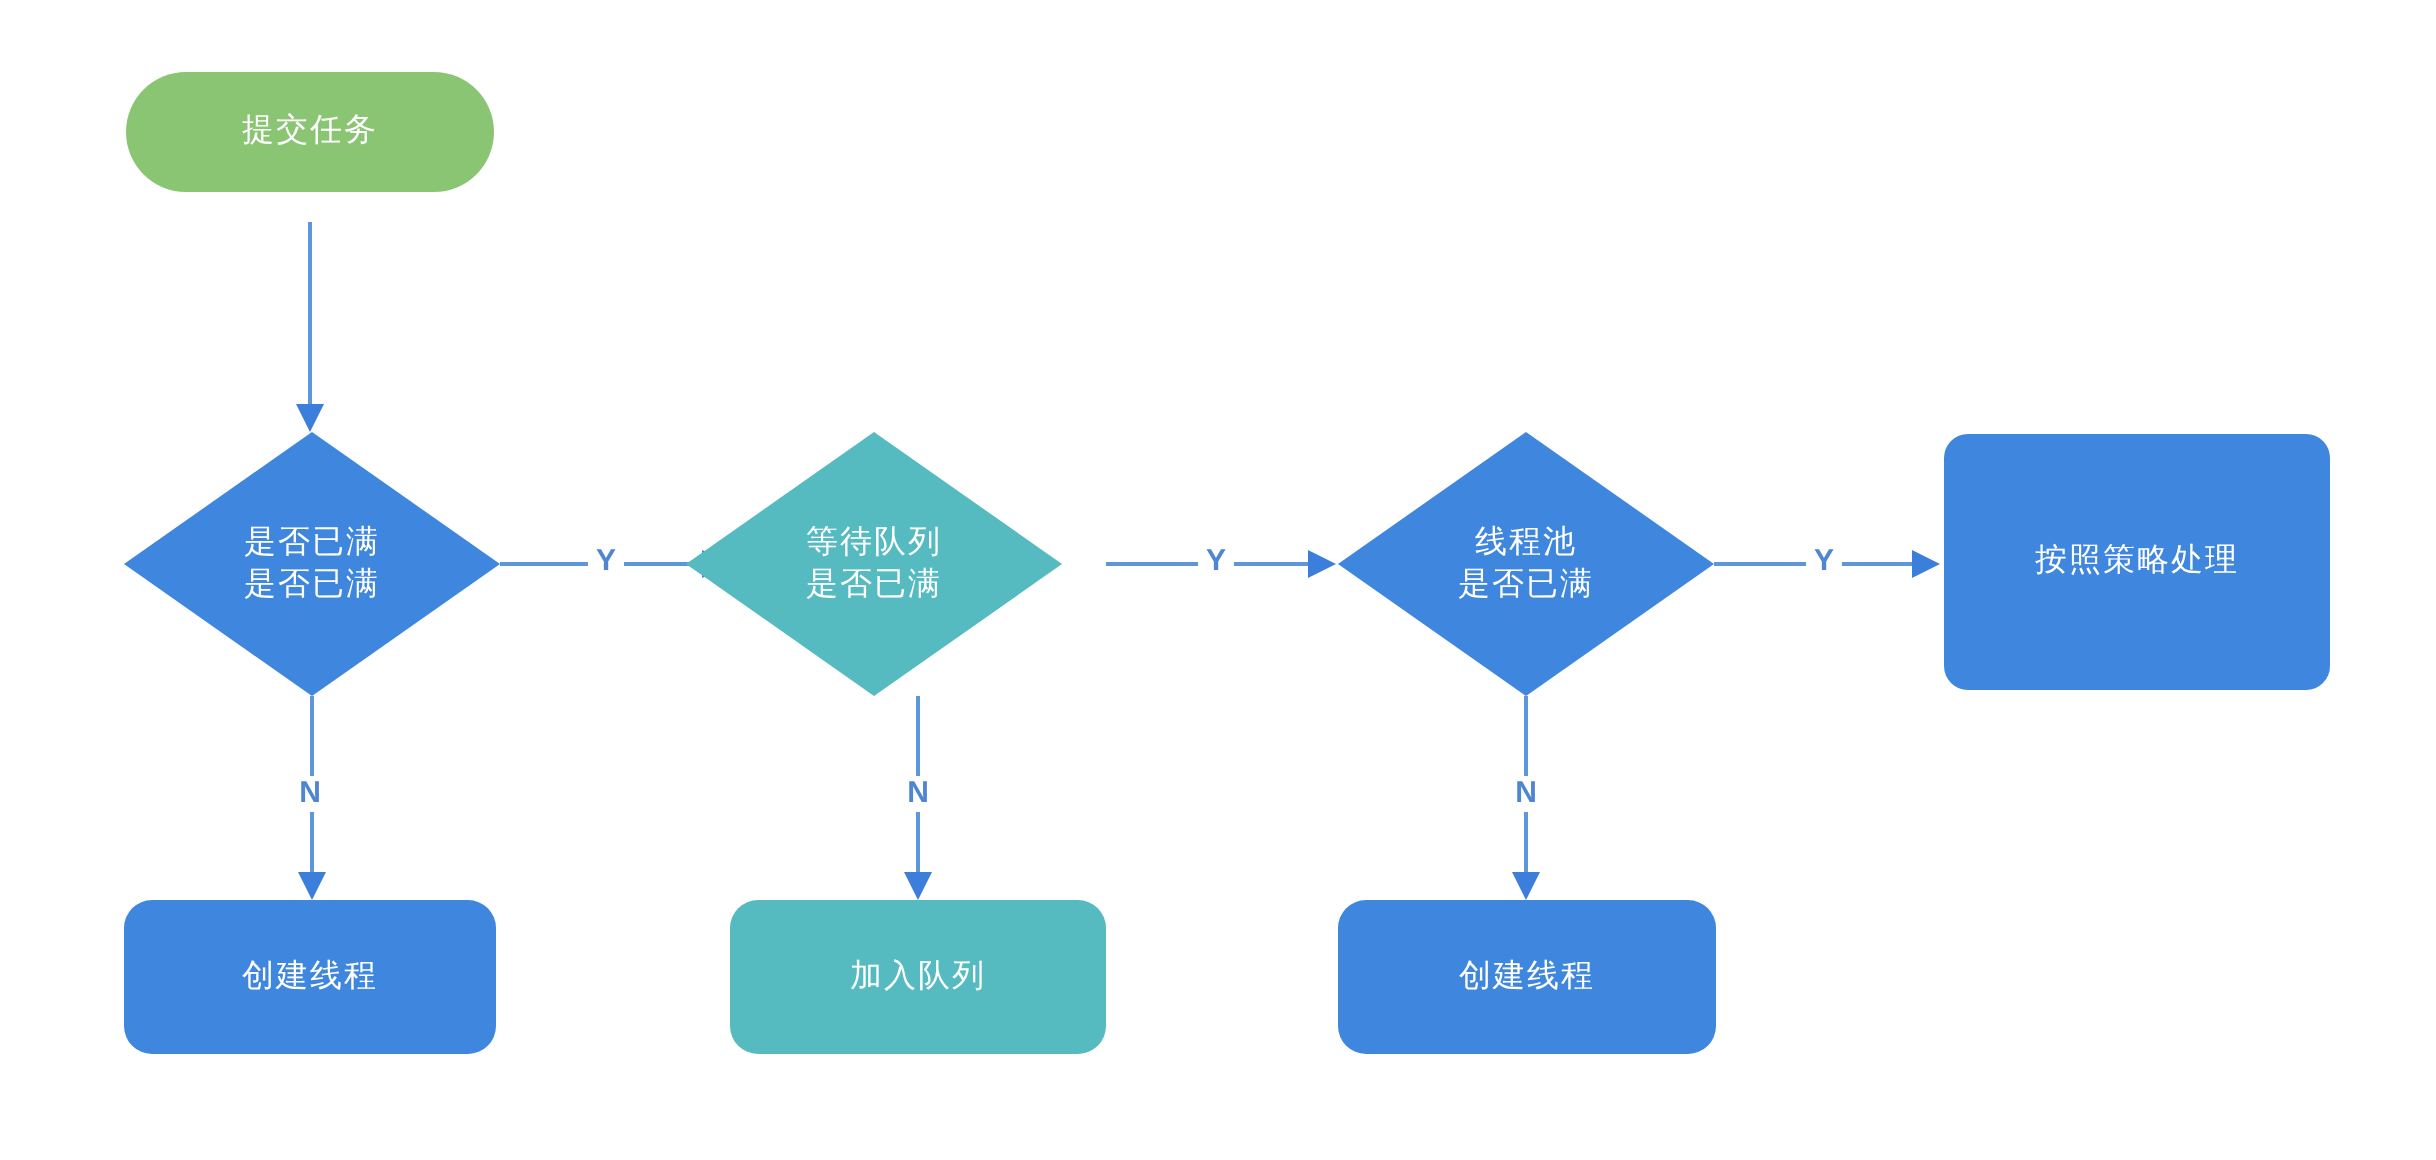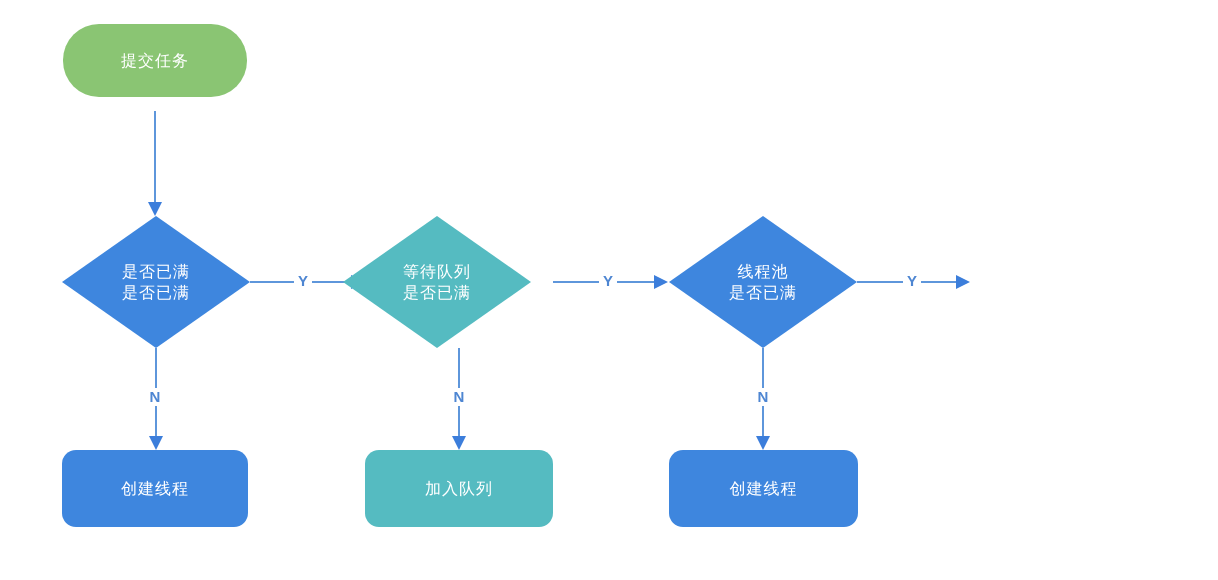--- a/index.html
+++ b/index.html
@@ -91,39 +91,42 @@
       <line x1="857" y1="282" x2="956" y2="282"></line>
       <polygon points="956,275 956,289 970,282"></polygon>
     </g>
 
     <g>
       <line x1="763" y1="348" x2="763" y2="436"></line>
       <polygon points="756,436 770,436 763,450"></polygon>
     </g>
   </svg>
 
-  <div class="node pill" style="left:63px; top:24px; width:184px; height:73px;">
+  <div class="node pill" style="left:63px; top:36px; width:184px; height:60px;">
     <span>提交任务</span>
   </div>
 
   <div class="node diamond blue" style="left:62px; top:216px; width:188px; height:132px;">
     <span>是否已满</span>
     <span>是否已满</span>
   </div>
 
   <div class="node diamond teal" style="left:343px; top:216px; width:188px; height:132px;">
     <span>等待队列</span>
     <span>是否已满</span>
   </div>
 
   <div class="node diamond blue" style="left:669px; top:216px; width:188px; height:132px;">
     <span>线程池</span>
     <span>是否已满</span>
   </div>
 
+  <div class="node rect blue" style="left:972px; top:217px; width:193px; height:128px; border-radius:12px;">
+    <span>按照策略处理</span>
+  </div>
 
   <div class="node rect blue" style="left:62px; top:450px; width:186px; height:77px;">
     <span>创建线程</span>
   </div>
 
   <div class="node rect teal" style="left:365px; top:450px; width:188px; height:77px;">
     <span>加入队列</span>
   </div>
 
   <div class="node rect blue" style="left:669px; top:450px; width:189px; height:77px;">

